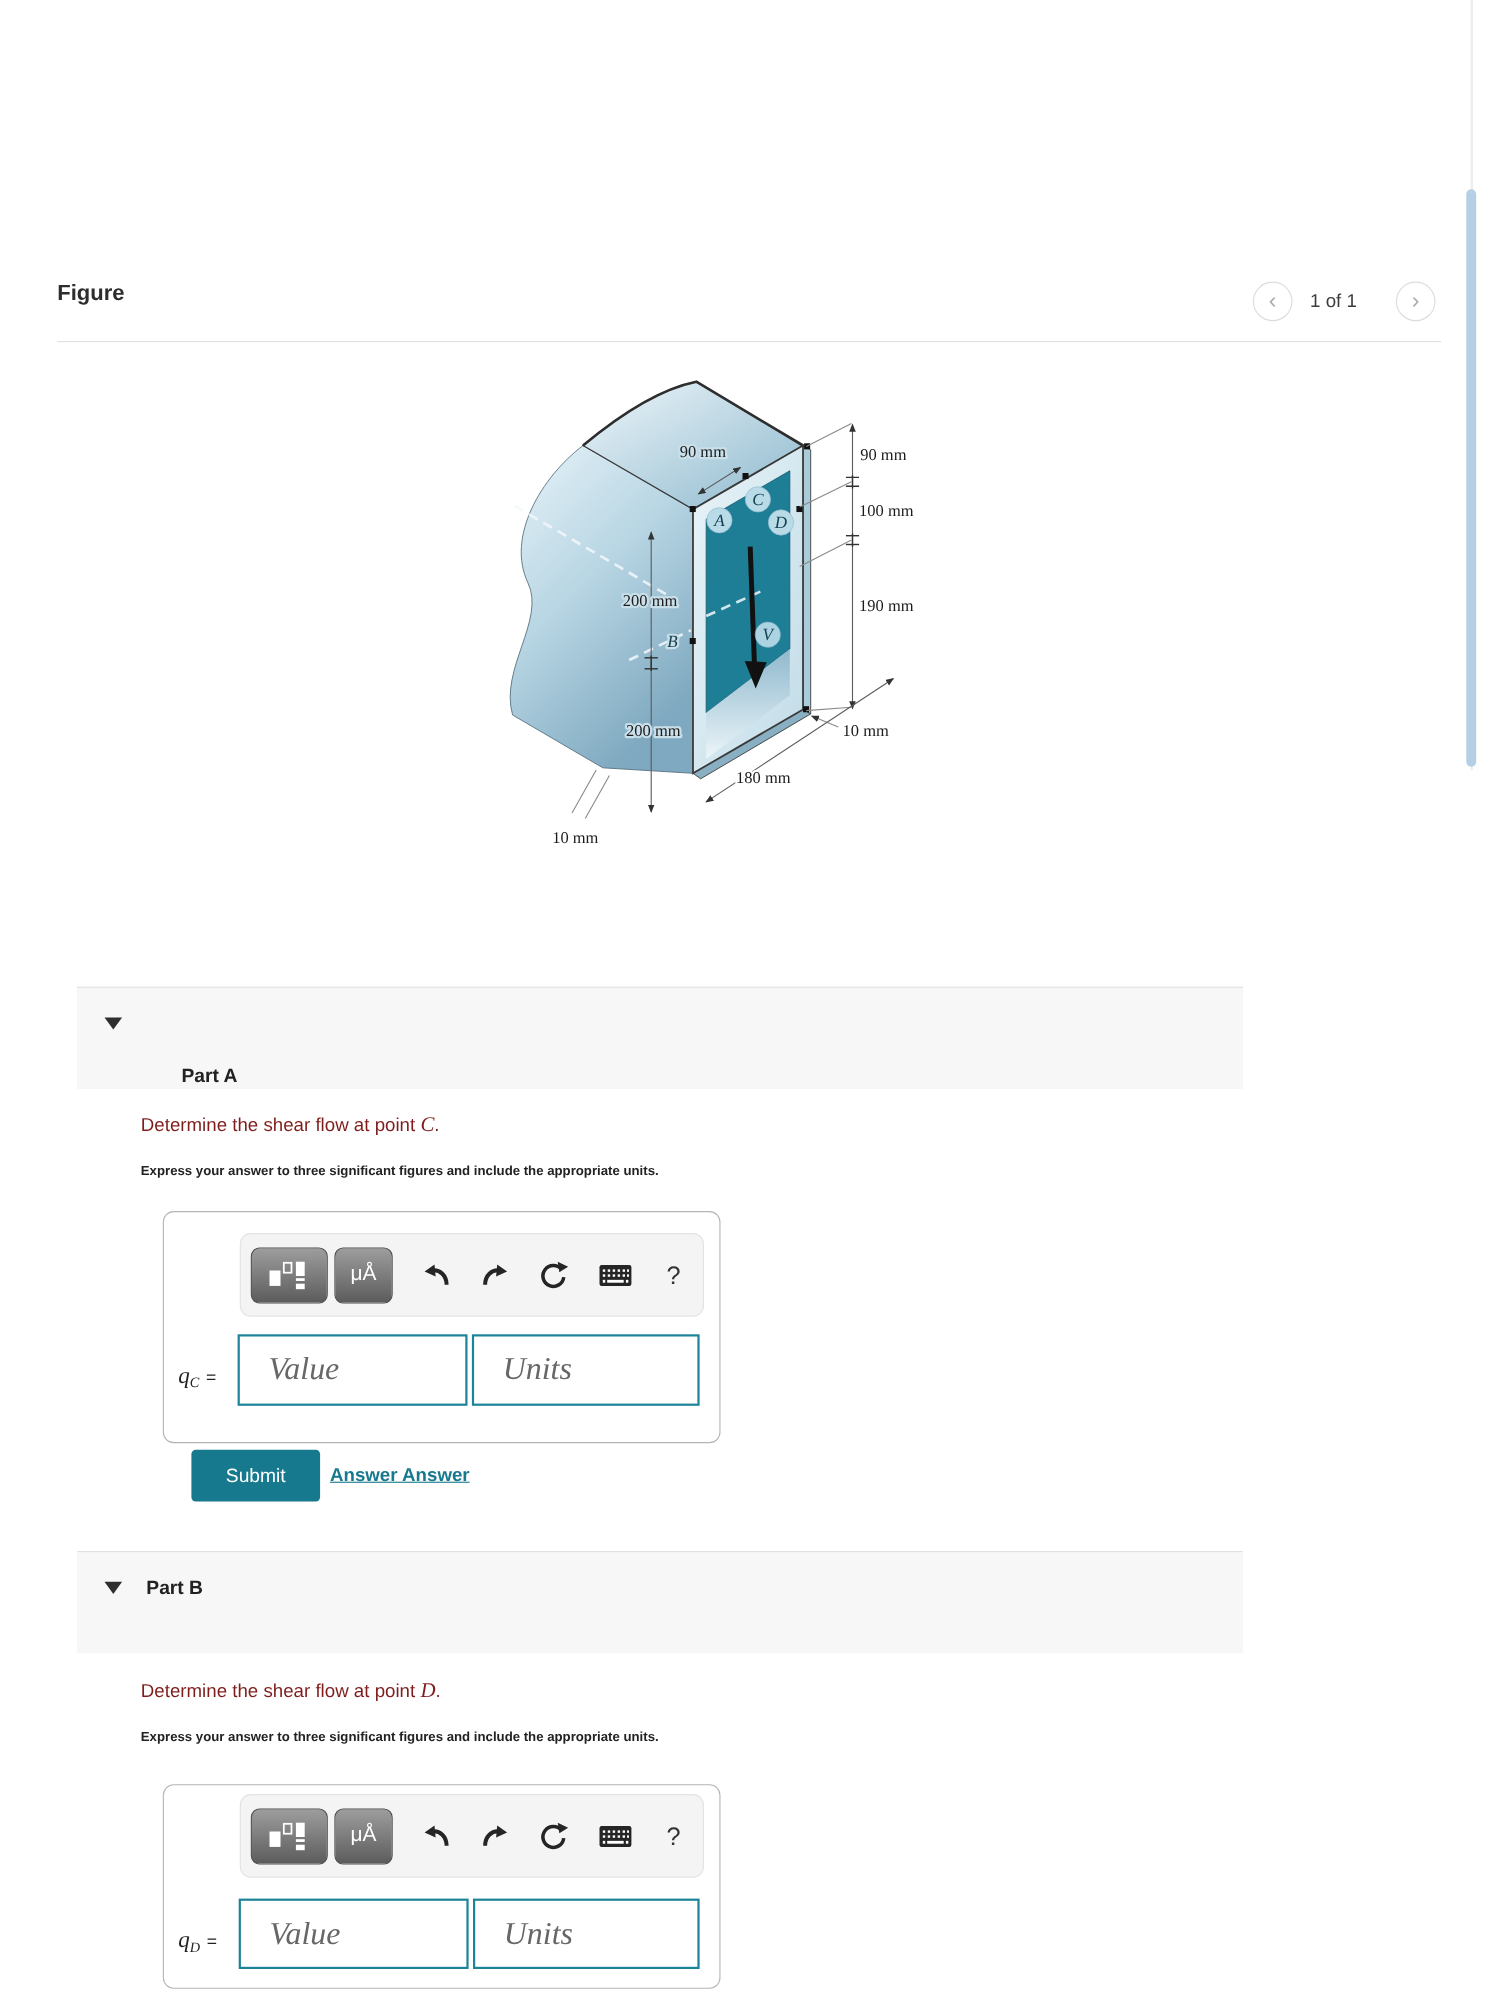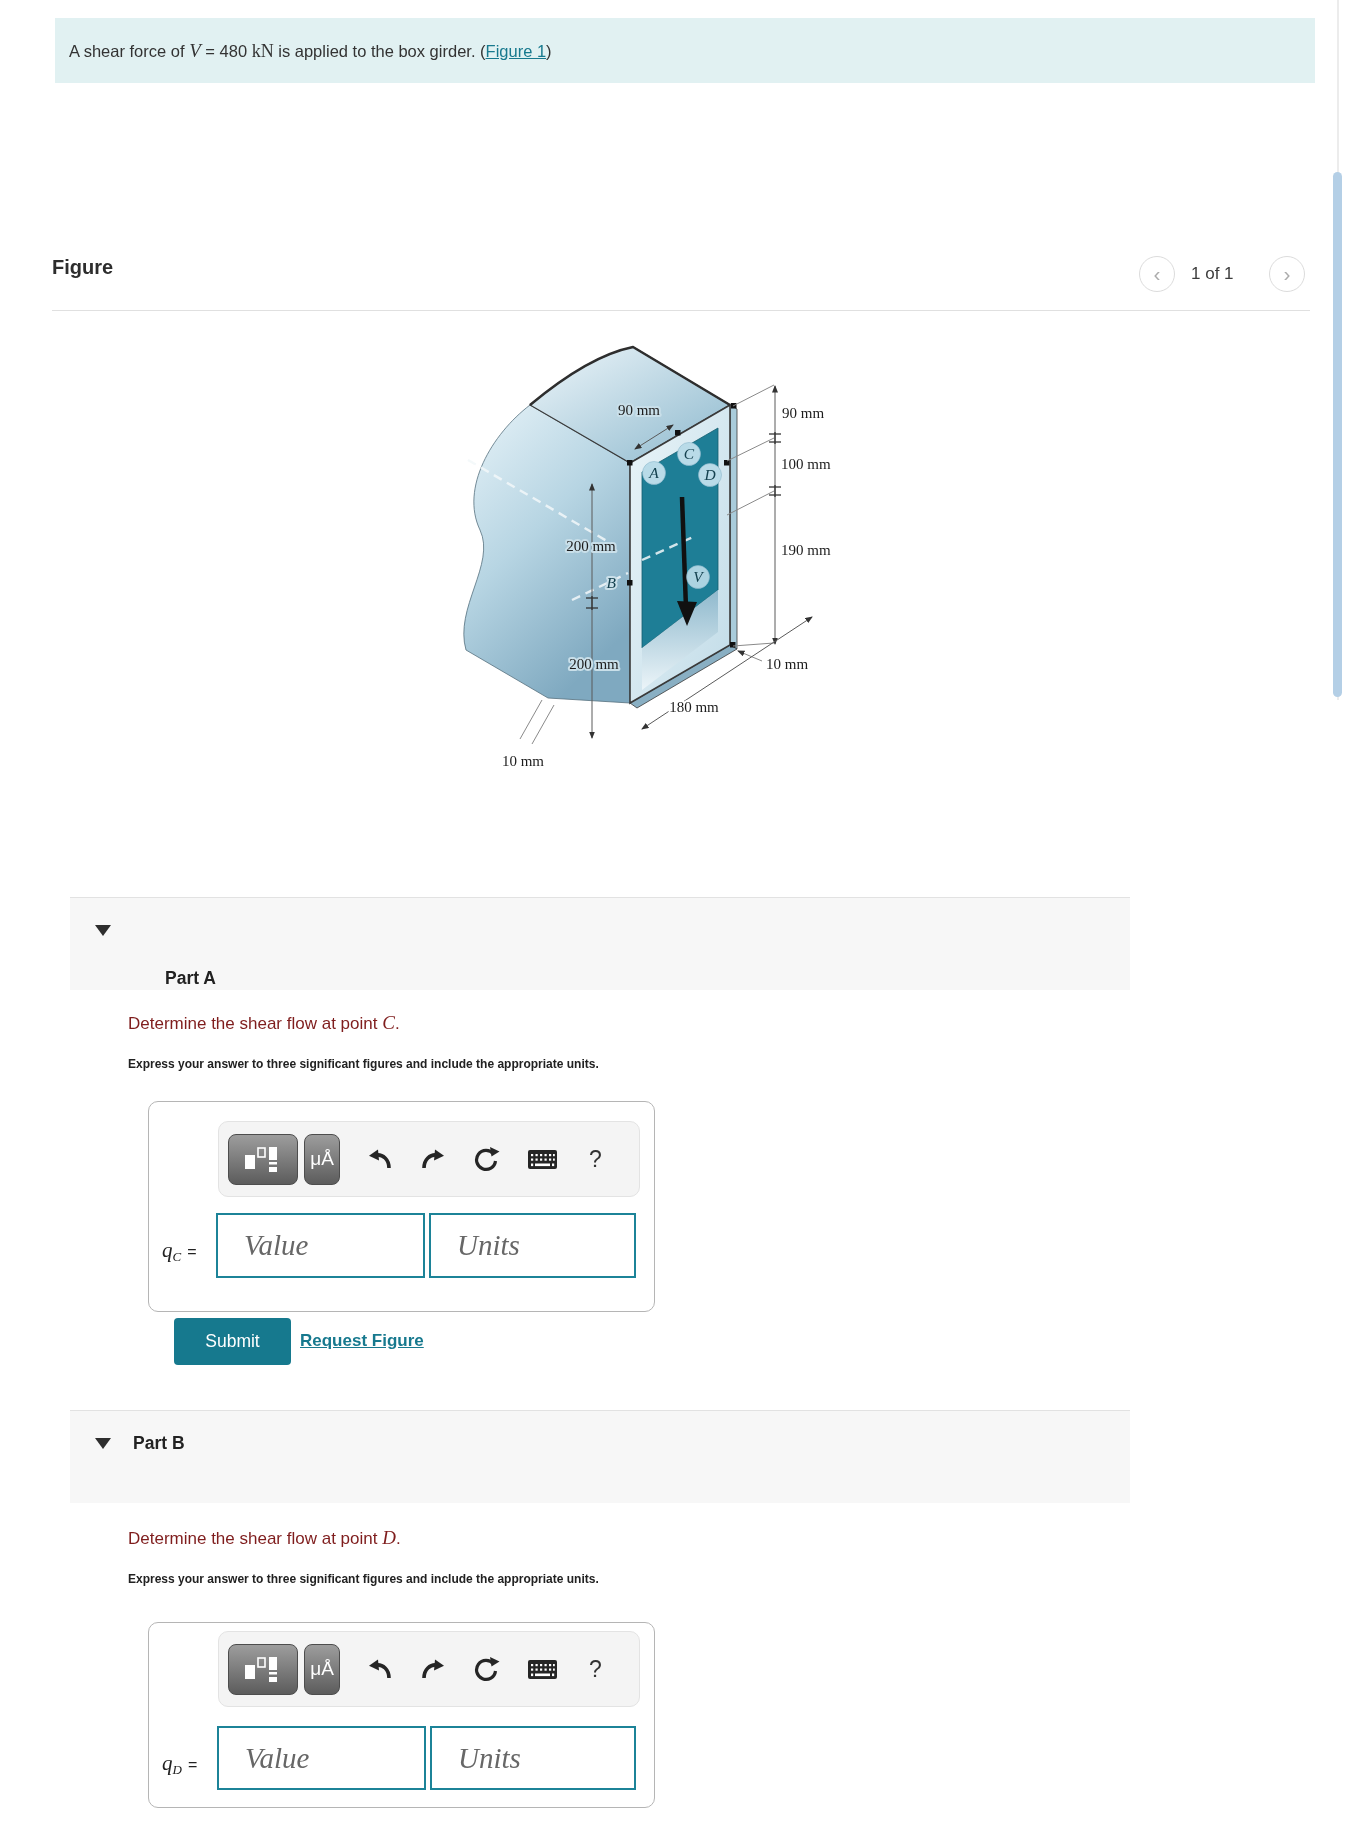--- a/index.html
+++ b/index.html
@@ -51,21 +51,21 @@
 
   
   .ansbox{border:1px solid #b5b5b5;border-radius:10px;background:#fff;}
   .box-a{left:148px;top:1101px;width:507px;height:211px;}
   .box-b{left:148px;top:1622px;width:507px;height:186px;}
   .toolbar{left:218px;width:422px;height:76px;background:#f4f4f4;border:1px solid #e3e3e3;border-radius:10px;display:flex;align-items:center;padding-left:9px;}
   .tb-a{top:1121px;}
   .tb-b{top:1631px;}
   .tbtn{height:51px;border-radius:8px;background:linear-gradient(#9d9d9d,#5c5c5c);border:1px solid #4d4d4d;display:flex;align-items:center;justify-content:center;color:#fff;cursor:pointer;}
   .tbtn.template{width:70px;}
-  .tbtn.units{width:36px;margin-left:6px;font-size:19px;}
+  .tbtn.units{width:53px;margin-left:6px;font-size:19px;}
   .ticon{margin-left:27px;display:flex;align-items:center;justify-content:center;cursor:pointer;}
   .help{font-size:23px;color:#333;margin-left:31px;cursor:pointer;}
 
   .anslabel{font-size:16px;color:#222;}
   .lab-a{left:162px;top:1238px;}
   .lab-b{left:162px;top:1751px;}
   .anslabel .sym{font-family:"Liberation Serif",serif;font-style:italic;font-size:21px;}
   .anslabel sub{font-family:"Liberation Serif",serif;font-style:italic;font-size:13px;}
   .anslabel .eq{margin-left:6px;}
   .ansfield{border:2px solid #1c8398;font-family:"Liberation Serif",serif;font-style:italic;font-size:29px;color:#555;padding:0 0 0 26px;background:#fff;outline:none;}
@@ -80,25 +80,20 @@
 
   
   .sb-track{left:1337px;top:0;width:2px;height:700px;background:#ececec;}
   .sb-thumb{left:1333px;top:172px;width:9px;height:525px;background:#b4cfe6;border-radius:5px;cursor:pointer;}
 </style>
 </head>
 <body>
 
 <div class="page">
 
-  <div class="abs banner">
-    <span>
-      <span>A shear force of </span><span class="math-sym">V</span><span> = 480 </span><span class="math-unit">kN</span><span> is applied to the box girder. (</span><span class="link">Figure 1</span><span>)</span>
-    </span>
-  </div>
 
   <div class="abs fig-title">Figure</div>
   <div class="abs pager-btn prev">
     <span>‹</span>
   </div>
   <div class="abs pager-label">1 of 1</div>
   <div class="abs pager-btn next">
     <span>›</span>
   </div>
   <div class="abs divider"></div>
@@ -275,21 +270,21 @@
   </div>
 
   <div class="abs anslabel lab-a">
     <span class="sym">q</span><sub>C</sub><span class="eq">=</span>
   </div>
   <input class="abs ansfield val-a" placeholder="Value" style="">
   <input class="abs ansfield uni-a" placeholder="Units" style="">
 
   <button class="abs submit">Submit</button>
   <div class="abs reqans">
-    <span class="link">Request Figure</span>
+    <span class="link">Answer Answer</span>
   </div>
 
   <div class="abs part-band band-b"></div>
   <div class="abs caret caret-b"></div>
   <div class="abs part-title pt-b">Part B</div>
 
   <div class="abs question q-b">
     <span>Determine the shear flow at point </span><span class="math-pt">D</span><span>.</span>
   </div>
   <div class="abs instruction ins-b">Express your answer to three significant figures and include the appropriate units.</div>

